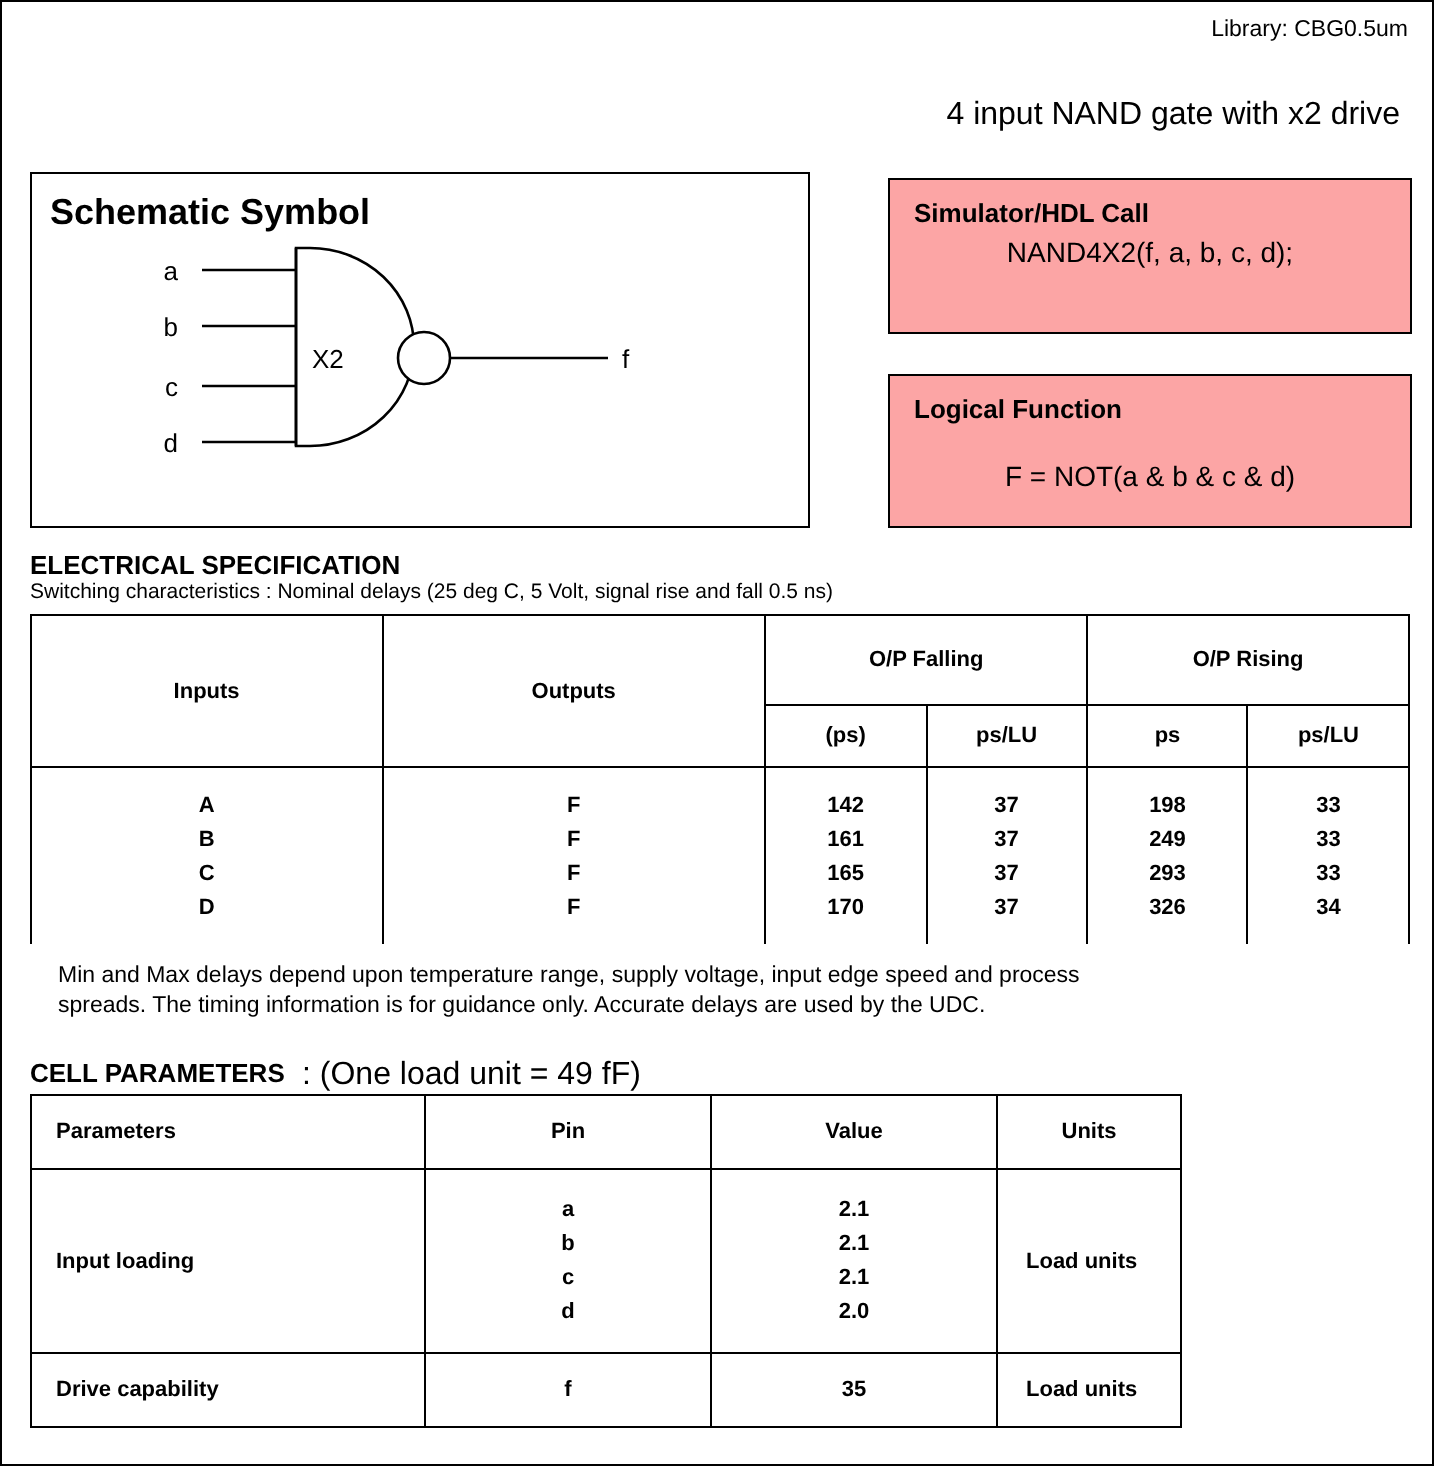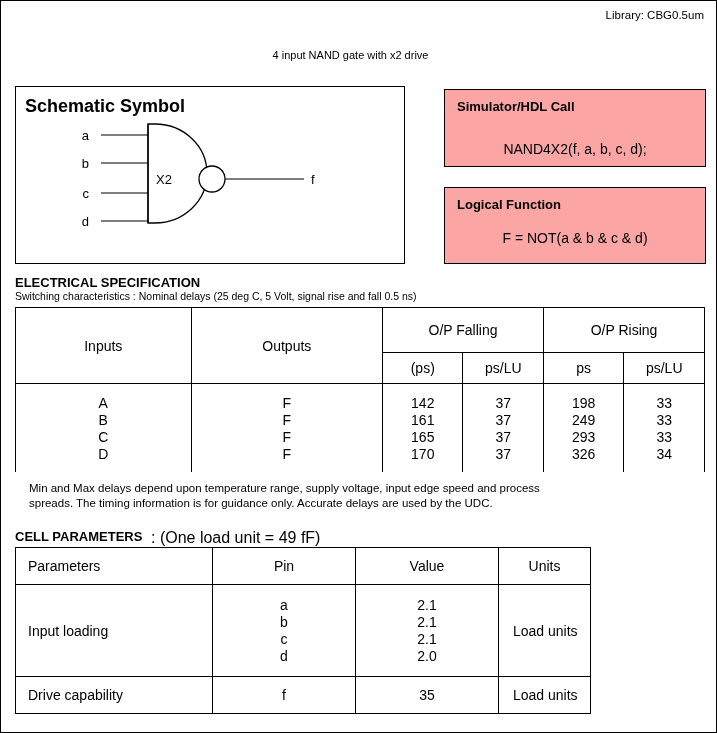--- a/index.html
+++ b/index.html
@@ -29,22 +29,22 @@
     font-size: 17px;
     font-weight: bold;
     letter-spacing: 0.1px;
   }
   #library-label {
     right: 12px; top: 8px;
     font-size: 11.5px;
   }
   #doc-subtitle {
     left: 0; right: 16px; top: 48px;
-    text-align: center;
-    font-size: 11px;
+    text-align: right;
+    font-size: 16px;
   }
 
   
   #schematic-box {
     left: 14px; top: 85px;
     width: 390px; height: 178px;
     border: 1px solid #000000;
     box-sizing: border-box;
   }
   #schematic-title {
@@ -70,21 +70,21 @@
     position: absolute;
     left: 12px;
     top: 9px;
   }
   .panel-body {
     position: absolute;
     left: 0; right: 0;
     text-align: center;
     font-size: 14px;
   }
-  #hdl-body { top: 51px; text-align: center; }
+  #hdl-body { top: 28px; text-align: center; }
   #logic-body { top: 42px; }
 
   
   .section-heading {
     font-size: 13px;
     font-weight: bold;
   }
   #elec-heading { left: 14px; top: 274px; }
   #elec-subheading {
     left: 14px; top: 289px;
@@ -97,22 +97,22 @@
   }
 
   
   table.grid {
     border-collapse: collapse;
     position: absolute;
     background: #ffffff;
   }
   table.grid td, table.grid th {
     border: 1px solid #000000;
-    font-weight: normal;
-    font-size: 14px;
+    font-weight: bold;
+    font-size: 11px;
     text-align: center;
     vertical-align: middle;
     padding: 0;
   }
 
   
   #elec-table {
     left: 14px; top: 306px;
     width: 690px;
   }

